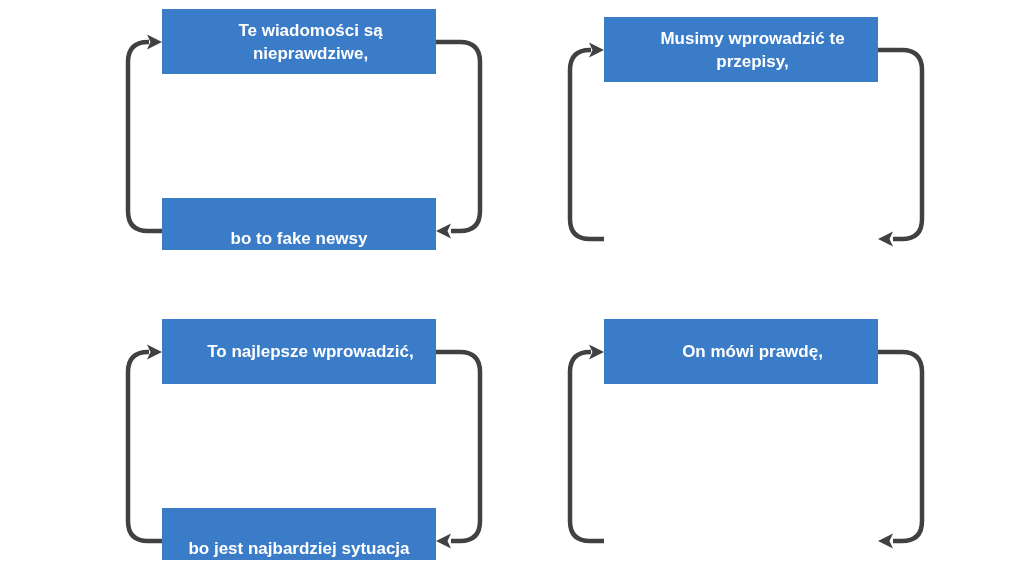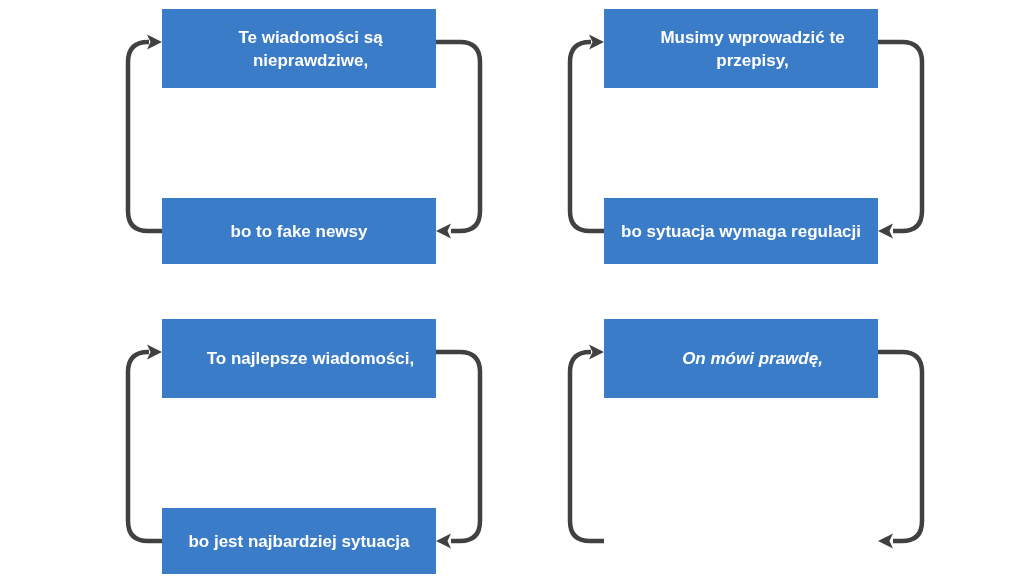--- a/index.html
+++ b/index.html
@@ -16,23 +16,23 @@
     width: 1024px;
     height: 584px;
     background: #ffffff;
   }
   .loop {
     position: absolute;
     width: 400px;
     height: 270px;
   }
   .loop-tl { left: 100px; top: 0px; }
-  .loop-tr { left: 542px; top: 0px; }
+  .loop-tr { left: 542px; top: 8px; }
   .loop-bl { left: 100px; top: 310px; }
-  .loop-br { left: 542px; top: 310px; font-style: italic; }
+  .loop-br { left: 542px; top: 310px; }
   .arrows {
     position: absolute;
     left: 0; top: 0;
     width: 400px;
     height: 270px;
     pointer-events: none;
   }
   .box {
     position: absolute;
     left: 62px;
@@ -42,22 +42,22 @@
     font-weight: bold;
     font-size: 17px;
     line-height: 23px;
     display: flex;
     align-items: center;
     justify-content: center;
     text-align: center;
     padding: 0 12px;
     box-sizing: border-box;
   }
-  .box-claim { top: 9px;  height: 79px; padding-left: 35px; }
-  .box-reason { top: 198px; height: 66px; }
+  .box-claim { top: 9px;  height: 65px; padding-left: 35px; }
+  .box-reason { top: 198px; height: 52px; align-items: flex-end; }
 </style>
 </head>
 <body>
 
 <div class="canvas">
 
   <div class="loop loop-tl">
     <svg class="arrows" viewBox="0 0 400 270" aria-hidden="true">
       <path d="M 62 231 H 48 Q 28 231 28 211 V 62 Q 28 42 48 42 H 49" fill="none" stroke="#414141" stroke-width="4.5"></path>
       <polygon points="47,34.5 62,42 47,49.5 50.5,42" fill="#414141"></polygon>
@@ -75,34 +75,31 @@
   <div class="loop loop-tr">
     <svg class="arrows" viewBox="0 0 400 270" aria-hidden="true">
       <path d="M 62 231 H 48 Q 28 231 28 211 V 62 Q 28 42 48 42 H 49" fill="none" stroke="#414141" stroke-width="4.5"></path>
       <polygon points="47,34.5 62,42 47,49.5 50.5,42" fill="#414141"></polygon>
       <path d="M 336 42 H 360 Q 380 42 380 62 V 211 Q 380 231 360 231 H 351" fill="none" stroke="#414141" stroke-width="4.5"></path>
       <polygon points="351,223.5 336,231 351,238.5 347.5,231" fill="#414141"></polygon>
     </svg>
     <div class="box box-claim">
       <span>Musimy wprowadzić te przepisy,</span>
     </div>
-    <div class="box box-reason">
-      <span>bo sytuacja wymaga regulacji</span>
-    </div>
   </div>
 
   <div class="loop loop-bl">
     <svg class="arrows" viewBox="0 0 400 270" aria-hidden="true">
       <path d="M 62 231 H 48 Q 28 231 28 211 V 62 Q 28 42 48 42 H 49" fill="none" stroke="#414141" stroke-width="4.5"></path>
       <polygon points="47,34.5 62,42 47,49.5 50.5,42" fill="#414141"></polygon>
       <path d="M 336 42 H 360 Q 380 42 380 62 V 211 Q 380 231 360 231 H 351" fill="none" stroke="#414141" stroke-width="4.5"></path>
       <polygon points="351,223.5 336,231 351,238.5 347.5,231" fill="#414141"></polygon>
     </svg>
     <div class="box box-claim">
-      <span>To najlepsze wiadomości,</span>
+      <span>To najlepsze wprowadzić,</span>
     </div>
     <div class="box box-reason">
       <span>bo jest najbardziej sytuacja</span>
     </div>
   </div>
 
   <div class="loop loop-br">
     <svg class="arrows" viewBox="0 0 400 270" aria-hidden="true">
       <path d="M 62 231 H 48 Q 28 231 28 211 V 62 Q 28 42 48 42 H 49" fill="none" stroke="#414141" stroke-width="4.5"></path>
       <polygon points="47,34.5 62,42 47,49.5 50.5,42" fill="#414141"></polygon>

